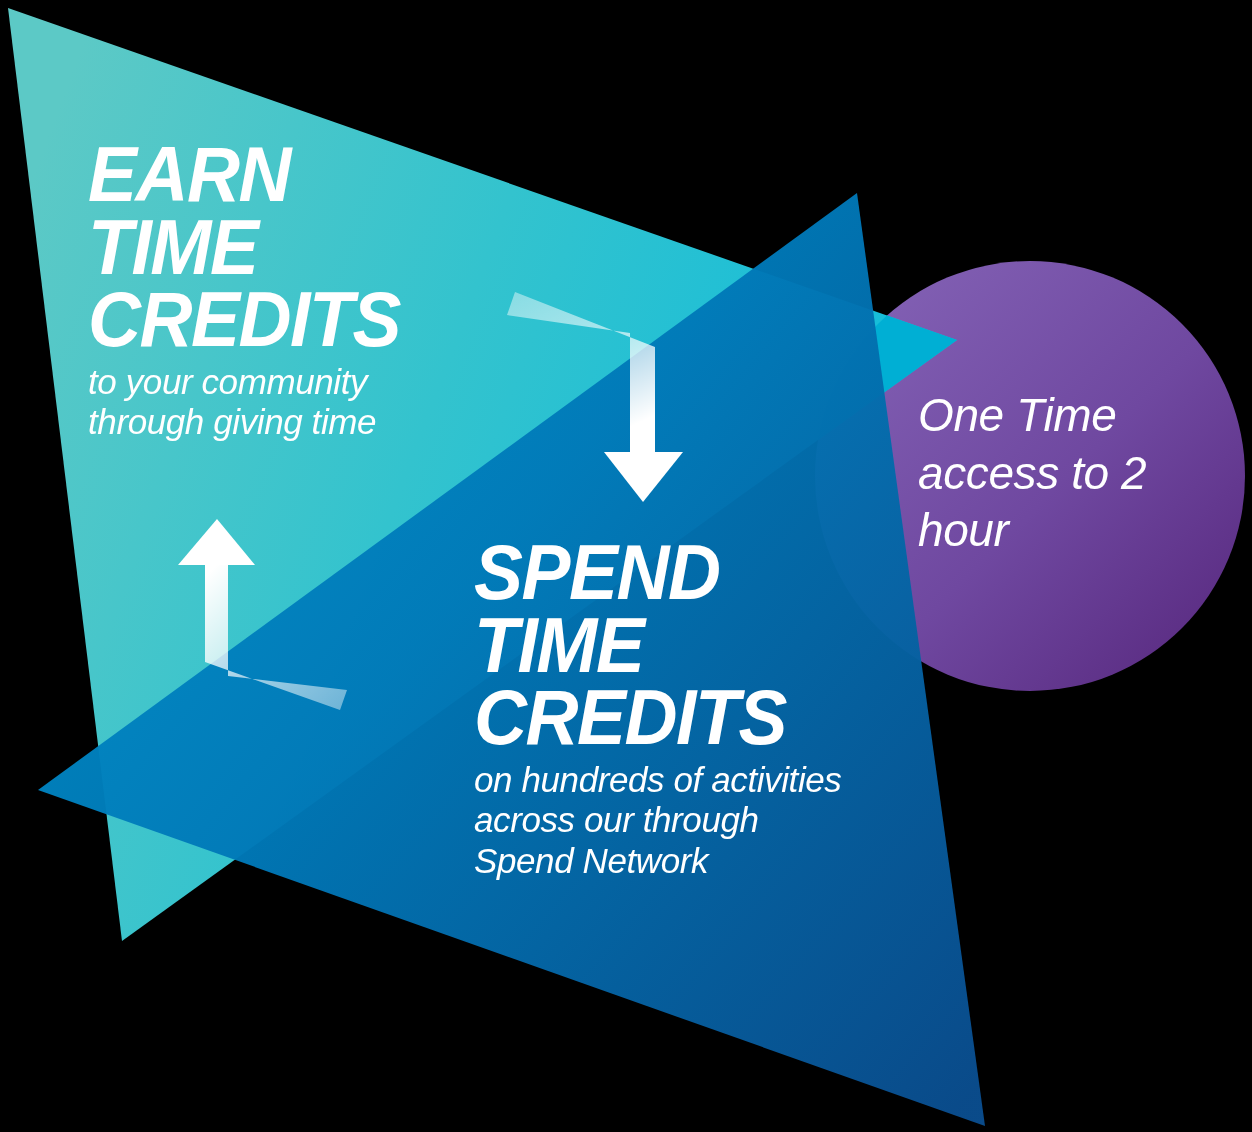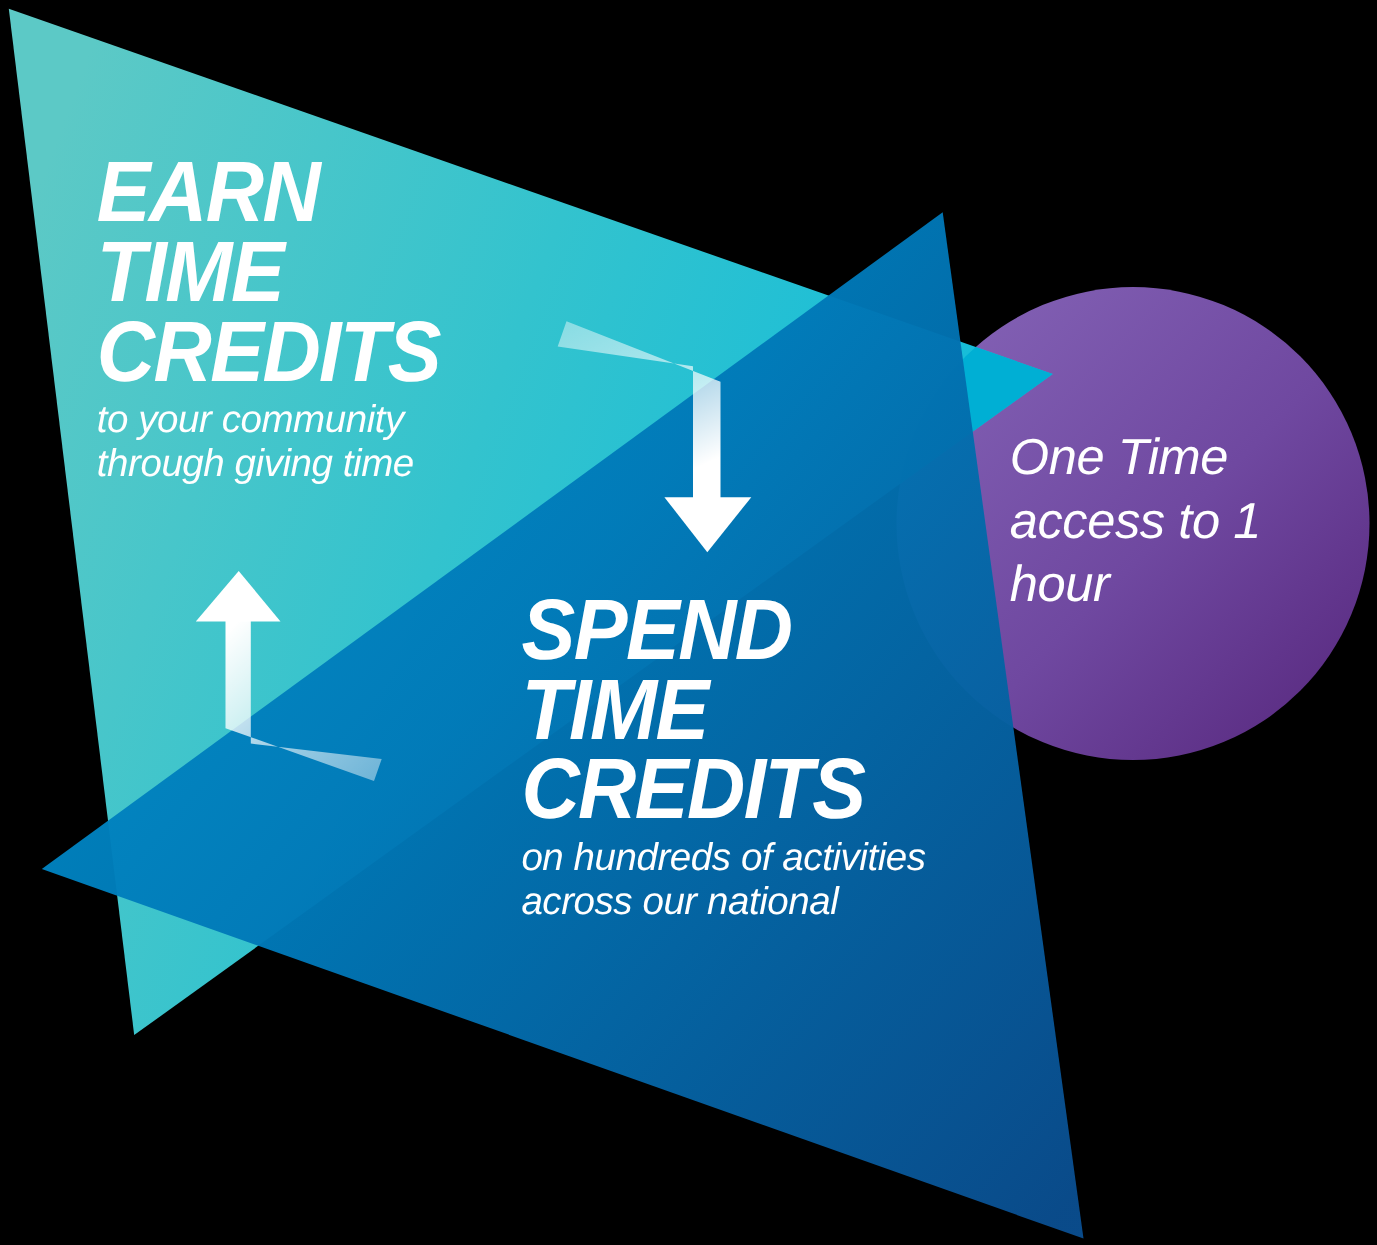--- a/index.html
+++ b/index.html
@@ -168,25 +168,26 @@
     </div>
 
     <div class="block" id="spend-block">
       <div class="headline">
         <span class="hl-line">SPEND</span>
         <span class="hl-line">TIME</span>
         <span class="hl-line">CREDITS</span>
       </div>
       <div class="subline">
         <span class="sub-line">on hundreds of activities</span>
-        <span class="sub-line">across our national</span>
+        <span class="sub-line">across our through</span>
+        <span class="sub-line">Spend Network</span>
       </div>
     </div>
 
     <div class="block" id="circle-block">
       <div class="circle-text">
         <span class="sub-line">One Time</span>
-        <span class="sub-line">access to 1 hour</span>
+        <span class="sub-line">access to 2 hour</span>
       </div>
     </div>
 
   </div>
 </div>
 
 </body></html>

